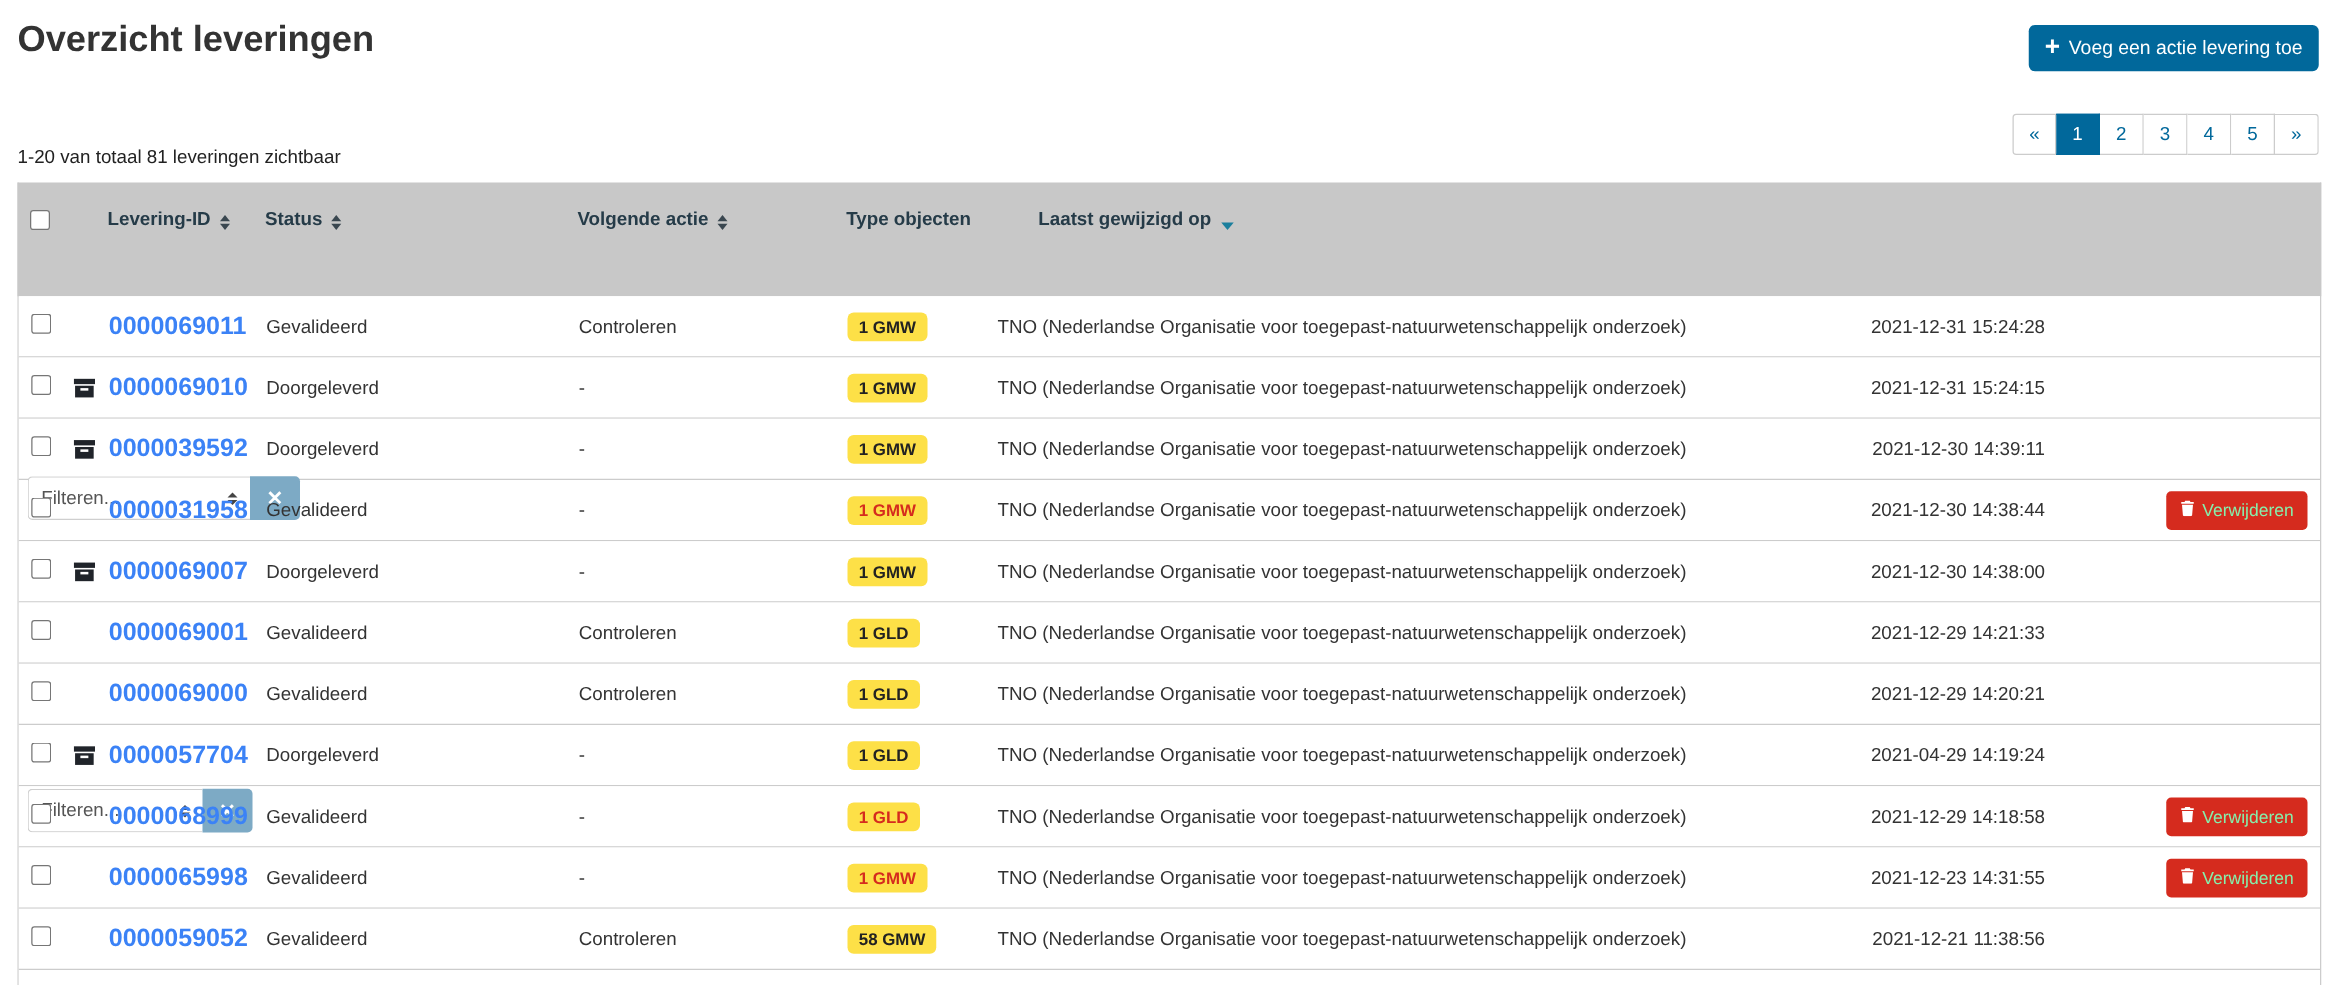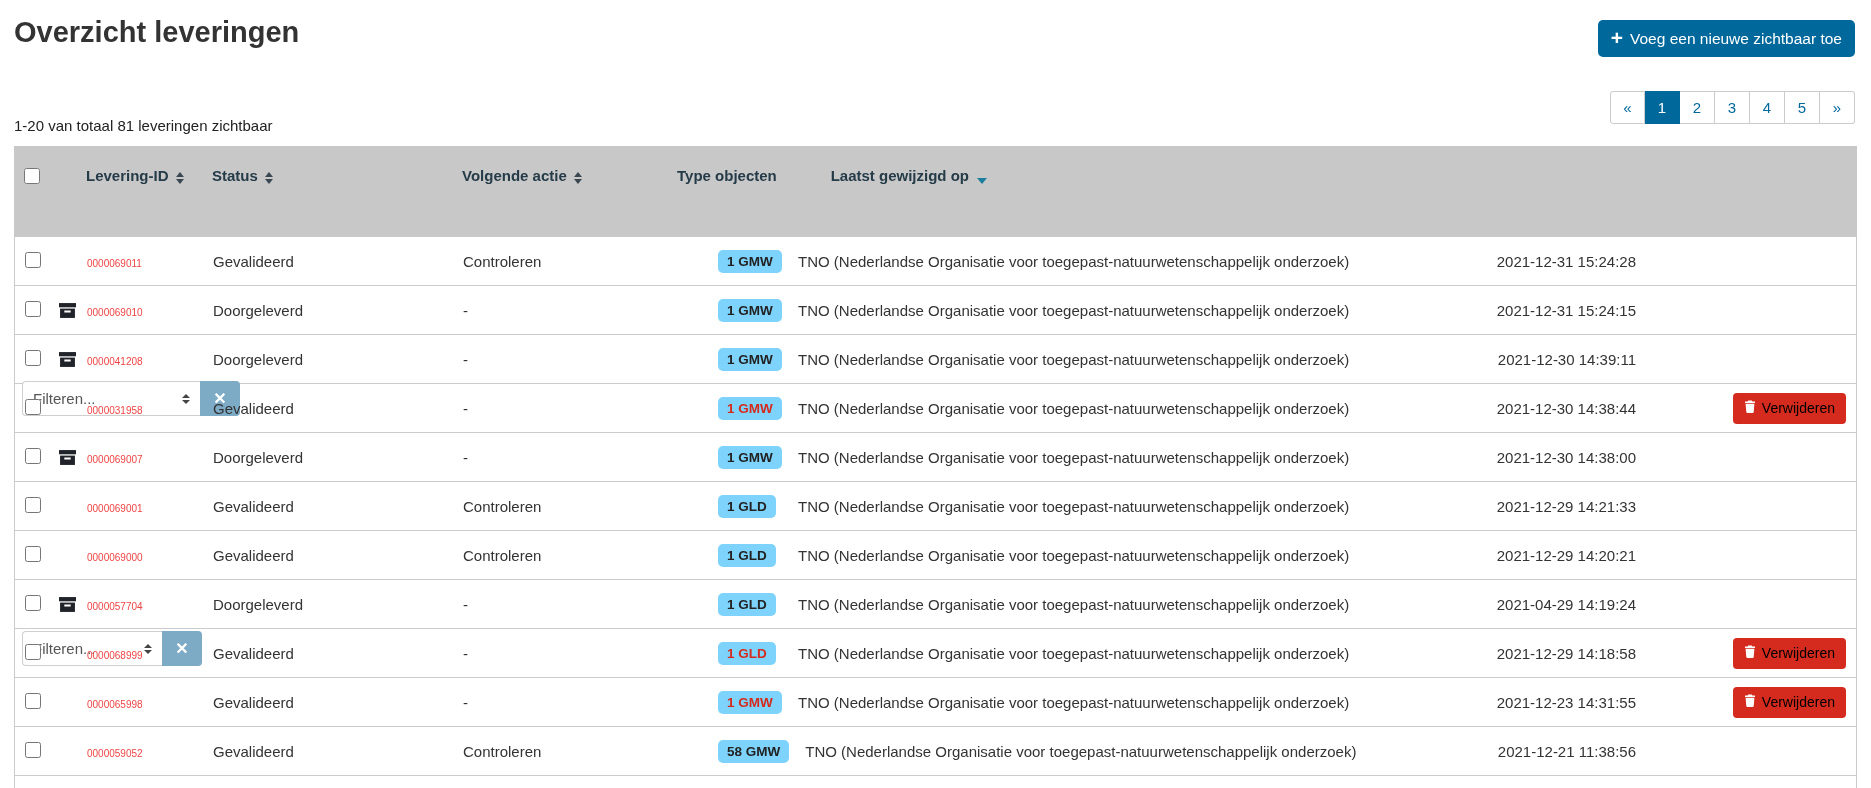--- a/index.html
+++ b/index.html
@@ -66,40 +66,40 @@
   .sel-caret .tri-dn { border-left-width: 4px; border-right-width: 4px; border-top-width: 4.5px; border-top-color: #444; }
   .filter-clear {
     width: 40px; height: 35px; background: #7daac5; border: none; border-radius: 0 4px 4px 0;
     color: #fff; font-size: 16px; font-weight: 700; display: flex; align-items: center; justify-content: center;
     font-family: inherit; cursor: pointer;
   }
 
   .row { display: flex; align-items: center; height: 49px; border-bottom: 1px solid #ccc;
     background: #fff; font-size: 15px; color: #333; }
   .row.partial { height: 12px; border-bottom: none; }
-  .id-text { font-weight: 400; color: #ef4444; font-size: 10px; }
+  .id-text { font-weight: 700; color: #3b82f6; font-size: 20px; }
   .door-text { white-space: nowrap; overflow: hidden; }
-  .badge { display: inline-block; background: #7dd3fc; border-radius: 5px; padding: 4px 9px;
-    font-weight: 700; font-size: 13.5px; color: #222; white-space: nowrap; margin-left: 40px; }
+  .badge { display: inline-block; background: #fde047; border-radius: 5px; padding: 4px 9px;
+    font-weight: 700; font-size: 13.5px; color: #222; white-space: nowrap; }
   .badge.warn { color: #d52b1e; }
   .archive-icon { display: inline-flex; margin-left: 6px; }
-  .btn-danger { background: #d52b1e; color: #000000; border: none; border-radius: 4px; height: 31px;
+  .btn-danger { background: #d52b1e; color: #86efac; border: none; border-radius: 4px; height: 31px;
     padding: 0 11px; font-size: 14px; display: flex; gap: 6px; align-items: center;
     font-family: inherit; cursor: pointer; }
 </style>
 </head>
 <body>
 
 <div class="page">
 
   <h1 class="title">Overzicht leveringen</h1>
 
   <button class="btn-primary">
     <span class="plus">+</span>
-    <span>Voeg een nieuwe zichtbaar toe</span>
+    <span>Voeg een actie levering toe</span>
   </button>
 
   <nav class="pagination" id="pagination">
       <button class="page-btn">«</button>
       <button class="page-btn active">1</button>
       <button class="page-btn">2</button>
       <button class="page-btn">3</button>
       <button class="page-btn">4</button>
       <button class="page-btn">5</button>
       <button class="page-btn">»</button>
@@ -221,21 +221,21 @@
           <div class="c-check"><input type="checkbox" style=""></div>
           <div class="c-icon">
             <span class="archive-icon">
               <svg width="17" height="17" viewBox="0 0 16 16" aria-hidden="true">
                 <rect x="0" y="1" width="16" height="4" fill="#20242a"></rect>
                 <rect x="1" y="6.2" width="14" height="8.8" fill="#20242a"></rect>
                 <rect x="5" y="8" width="6" height="1.9" fill="#ffffff"></rect>
               </svg>
             </span>
           </div>
-          <div class="c-id"><span class="id-text">0000041208</span></div>
+          <div class="c-id"><span class="id-text">0000039592</span></div>
           <div class="c-status"><span>Doorgeleverd</span></div>
           <div class="c-va"><span>-</span></div>
           <div class="c-type"><span class="badge">1 GMW</span></div>
           <div class="c-door"><span class="door-text">TNO (Nederlandse Organisatie voor toegepast-natuurwetenschappelijk onderzoek)</span></div>
           <div class="c-op">
             <span>2021-12-30 14:39:11</span>
           </div>
           <div class="c-act"></div>
         </div>
         <div class="row">

